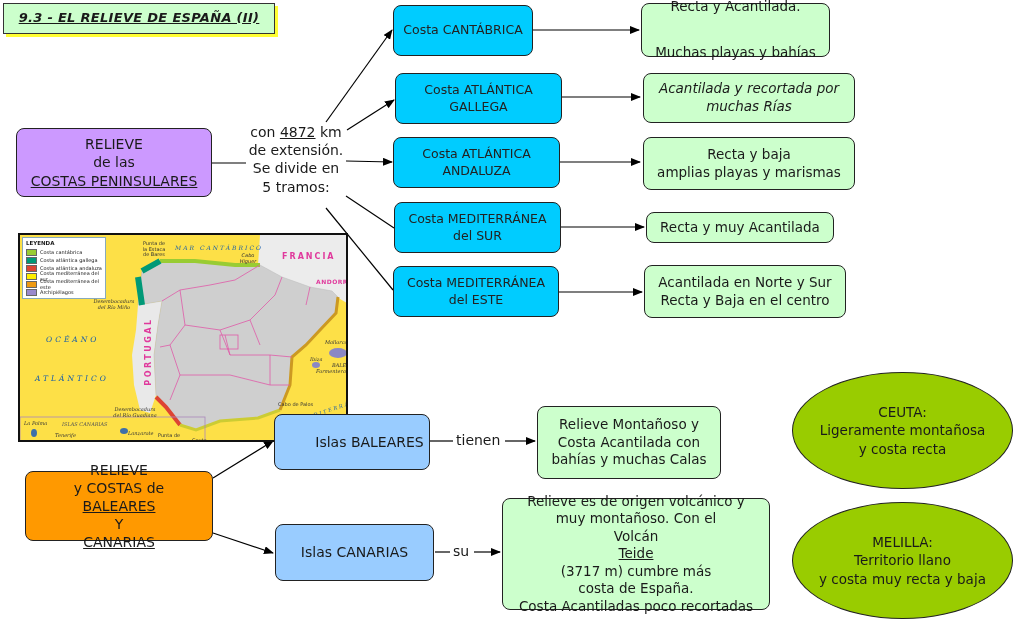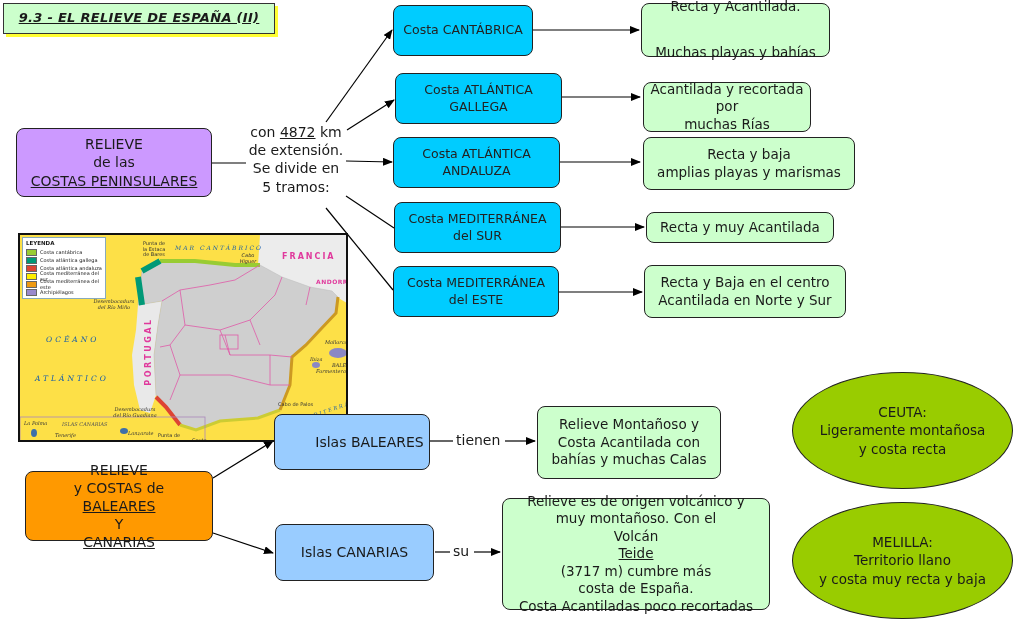--- a/index.html
+++ b/index.html
@@ -102,34 +102,34 @@
 </div>
 <div class="node cyan" style="left:393px;top:266px;width:166px;height:51px;">
   <span>Costa MEDITERRÁNEA</span>
   <span>del ESTE</span>
 </div>
 
 <div class="node lgreen" style="left:641px;top:3px;width:189px;height:54px;gap:28px;">
   <span>Recta y Acantilada.</span>
   <span>Muchas playas y bahías</span>
 </div>
-<div class="node lgreen" style="left:643px;top:82px;width:168px;height:50px;">
+<div class="node lgreen" style="left:643px;top:73px;width:212px;height:50px;font-style:italic;">
   <span>Acantilada y recortada por</span>
   <span>muchas Rías</span>
 </div>
 <div class="node lgreen" style="left:643px;top:137px;width:212px;height:53px;">
   <span>Recta y baja</span>
   <span>amplias playas y marismas</span>
 </div>
 <div class="node lgreen" style="left:646px;top:212px;width:188px;height:31px;">
   <span>Recta y muy Acantilada</span>
 </div>
 <div class="node lgreen" style="left:644px;top:265px;width:202px;height:53px;">
+  <span>Acantilada en Norte y Sur</span>
   <span>Recta y Baja en el centro</span>
-  <span>Acantilada en Norte y Sur</span>
 </div>
 
 <div class="map">
   <svg width="330" height="209" viewBox="0 0 330 209">
 
     <path d="M240,0 L330,0 L330,70 L310,58 L280,52 L255,40 L238,30 Z" fill="#ececec"></path>
 
     <path d="M118,70 L142,66 L138,90 L134,120 L136,160 L130,178 L120,175 L114,150 L112,120 L116,95 Z" fill="#e9e9e9"></path>
 
     <path d="M122,36 L140,26 L175,26 L215,30 L240,30 L262,42 L290,52 L312,56 L318,62 L316,78 L300,95 L286,110 L272,122 L270,150 L260,175 L238,183 L200,186 L176,195 L160,190 L146,172 L136,160 L134,120 L138,90 L142,66 L118,70 Z" fill="#cfcfcf" stroke="#bbb" stroke-width="0.5"></path>

